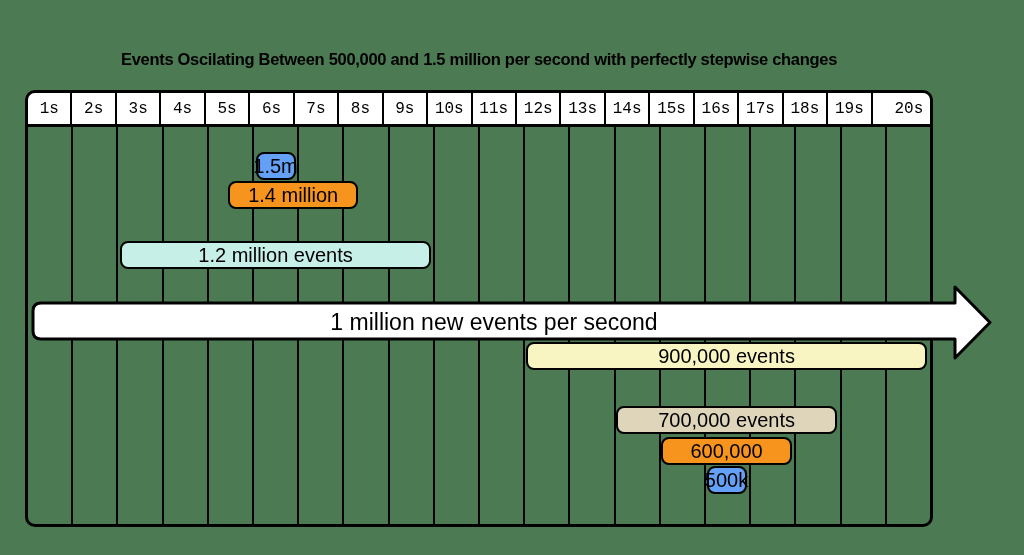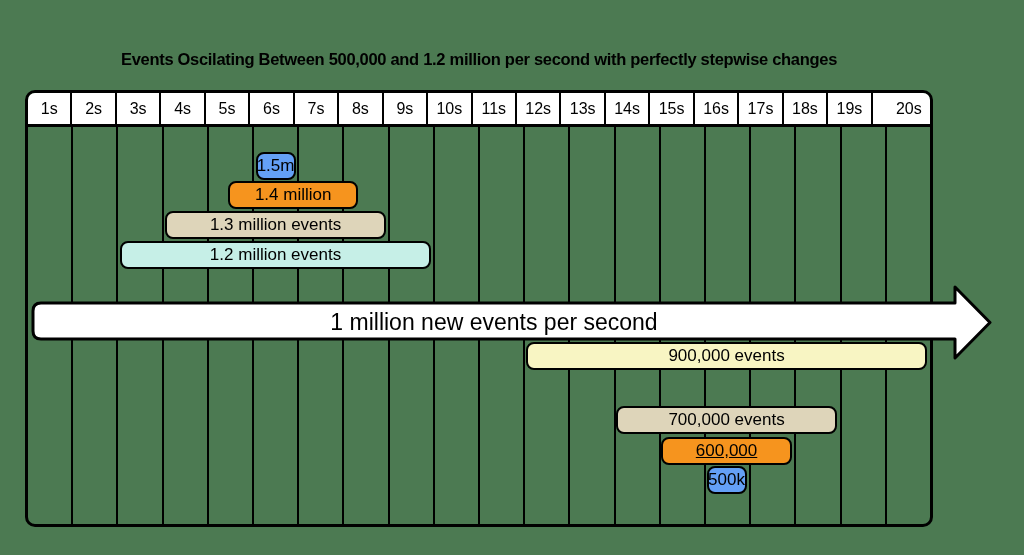--- a/index.html
+++ b/index.html
@@ -49,20 +49,21 @@
     display: flex;
   }
   .cell {
     flex: 1 1 0;
     background: #fff;
     border-right: 2px solid #000;
     display: flex;
     align-items: center;
     justify-content: center;
     font-size: 16px;
+    font-family: Liberation Mono, monospace;
   }
   .cell:last-child { border-right: none; padding-left: 15px; }
   .cell:first-child { border-top-left-radius: 7px; }
   .cell:last-child { border-top-right-radius: 7px; }
   .grid {
     position: absolute;
     left: 0;
     right: 0;
     top: 34px;
     bottom: 0;
@@ -82,21 +83,21 @@
   }
   .bar {
     position: absolute;
     height: 28px;
     box-sizing: border-box;
     border: 2px solid #000;
     border-radius: 8px;
     display: flex;
     align-items: center;
     justify-content: center;
-    font-size: 17px;
+    font-size: 20px;
     white-space: nowrap;
   }
   .arrow-svg {
     position: absolute;
     left: 0;
     top: 190px;
     overflow: visible;
   }
   .arrow-label {
     position: absolute;
@@ -105,21 +106,21 @@
     width: 922px;
     text-align: center;
     font-size: 23px;
   }
 </style>
 </head>
 <body style="background: rgb(76, 122, 82);">
 
 <div class="stage">
 
-  <div class="title">Events Oscilating Between 500,000 and 1.2 million per second with perfectly stepwise changes</div>
+  <div class="title">Events Oscilating Between 500,000 and 1.5 million per second with perfectly stepwise changes</div>
 
   <div class="chart">
 
     <div class="header" id="header">
         <div class="cell">1s</div>
         <div class="cell">2s</div>
         <div class="cell">3s</div>
         <div class="cell">4s</div>
         <div class="cell">5s</div>
         <div class="cell">6s</div>
@@ -158,25 +159,24 @@
         <div class="col"></div>
         <div class="col"></div>
         <div class="col"></div>
         <div class="col"></div>
         <div class="col"></div>
       </div>
 
     <div class="bars" id="bars">
         <div class="bar" style="left: 227.5px; width: 40.1px; top: 59px; background: rgb(100, 160, 246);">1.5m</div>
         <div class="bar" style="left: 200px; width: 130.3px; top: 88px; background: rgb(246, 148, 30);">1.4 million</div>
-        <div class="bar" style="left: 137.3px; width: 220.5px; top: 118px; background: rgb(222, 213, 186);">1.3 million events</div>
         <div class="bar" style="left: 92.2px; width: 310.7px; top: 148px; background: rgb(198, 239, 231);">1.2 million events</div>
         <div class="bar" style="left: 498.1px; width: 400.9px; top: 249px; background: rgb(248, 245, 195);">900,000 events</div>
         <div class="bar" style="left: 588.3px; width: 220.5px; top: 313px; background: rgb(222, 213, 186);">700,000 events</div>
-        <div class="bar" style="left: 633.4px; width: 130.3px; top: 344px; background: rgb(246, 148, 30); text-decoration: underline;">600,000</div>
+        <div class="bar" style="left: 633.4px; width: 130.3px; top: 344px; background: rgb(246, 148, 30);">600,000</div>
         <div class="bar" style="left: 678.5px; width: 40.1px; top: 373px; background: rgb(100, 160, 246);">500k</div>
       </div>
 
     <svg class="arrow-svg" width="975" height="85" viewBox="0 0 975 85">
       <path d="M 13 20 H 927 V 4 L 962 39.5 L 927 75 V 56 H 13 Q 5 56 5 48 V 28 Q 5 20 13 20 Z" fill="#ffffff" stroke="#000000" stroke-width="3" stroke-linejoin="round"></path>
     </svg>
 
     <div class="arrow-label">1 million new events per second</div>
 
   </div>

